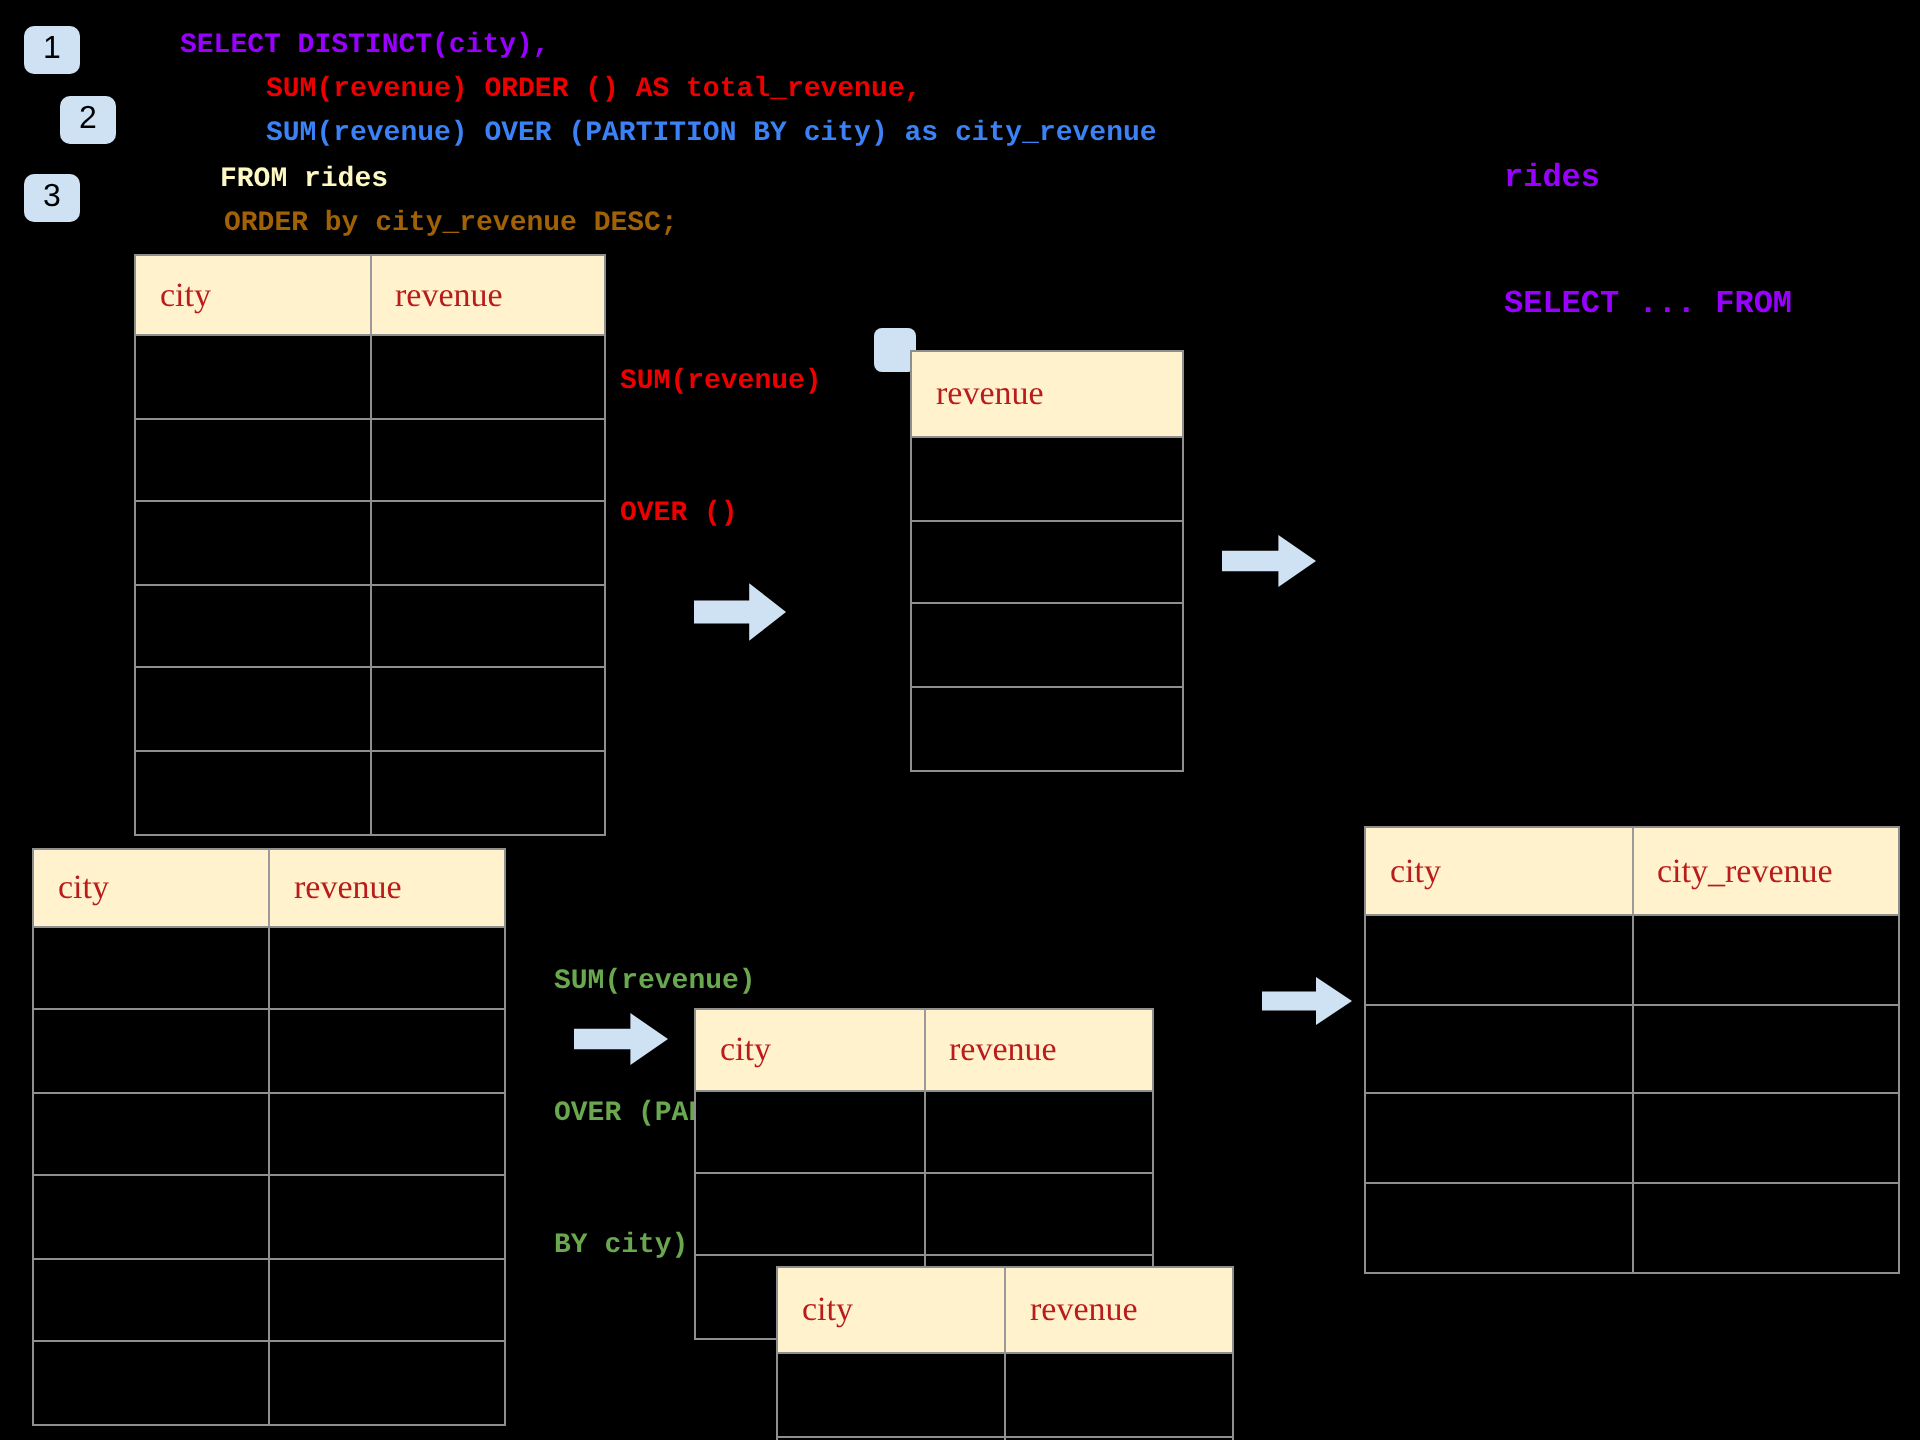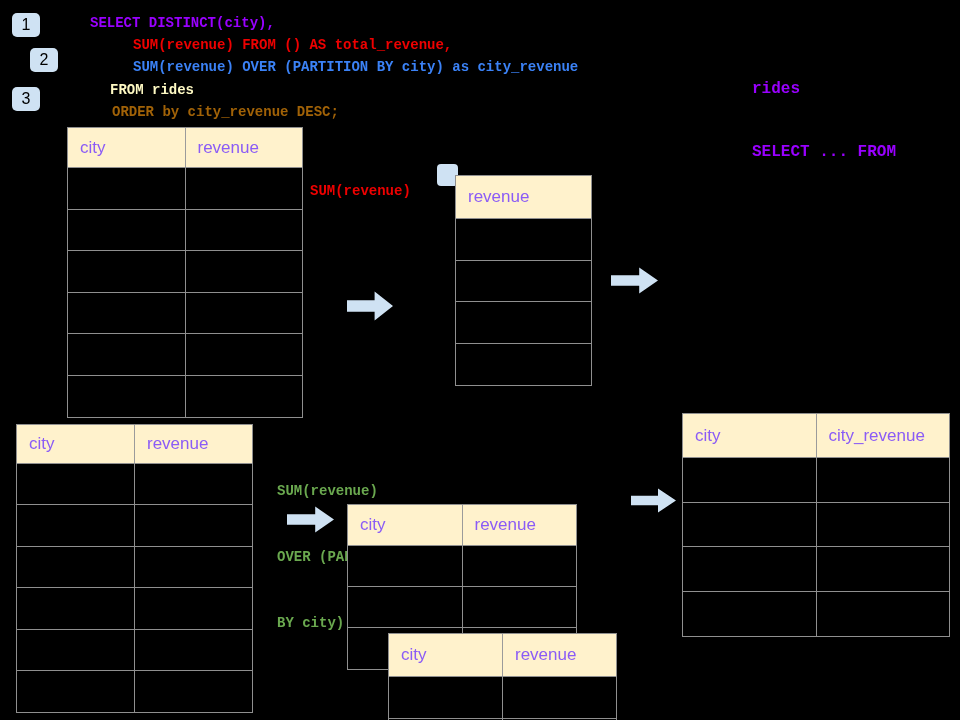--- a/index.html
+++ b/index.html
@@ -10,22 +10,22 @@
   .code{position:absolute;font-family:"Liberation Mono","DejaVu Sans Mono",monospace;
         font-weight:bold;font-size:14px;line-height:22px;white-space:pre;}
   .code-sm{font-size:16px;line-height:21px;}
   
   .badge{position:absolute;width:28px;height:24px;border-radius:5px;
          display:flex;align-items:center;justify-content:center;
          font-size:16px;color:#000;}
   
   .dtable{position:absolute;border:1px solid #8f8f8f;background:#000;box-sizing:border-box;}
   .thead{display:flex;box-sizing:border-box;border-bottom:1px solid #8f8f8f;}
-  .th{flex:1;display:flex;align-items:center;padding-left:12px;font-size:17px;color:#8b5cf6;
-      box-sizing:border-box;}
+  .th{flex:1;display:flex;align-items:center;padding-left:12px;font-size:17px;color:#b91c1c;
+      box-sizing:border-box;font-family:Liberation Serif, serif;}
   .th + .th{border-left:1px solid #9b9b9b;}
   .trow{display:flex;box-sizing:border-box;}
   .trow{border-bottom:1px solid #8f8f8f;}
   .trow:last-child{border-bottom:none;}
   .td{flex:1;box-sizing:border-box;}
   .td + .td{border-left:1px solid #8f8f8f;}
   
   #tA{left:67px;top:127px;width:236px;z-index:2;}  #tA .thead{height:40px;} #tA .trow{height:41.5px;}
   #tB{left:455px;top:175px;width:137px;z-index:2;} #tB .thead{height:43px;} #tB .trow{height:41.5px;}
   #tC{left:16px;top:424px;width:237px;z-index:2;}  #tC .thead{height:39px;} #tC .trow{height:41.4px;}
@@ -49,32 +49,33 @@
   #b1{left:12px;top:13px;} #b2{left:30px;top:48px;} #b3{left:12px;top:87px;}
 </style>
 </head>
 <body>
 
 <div class="badge" id="b1" style="background: rgb(207, 226, 243);">1</div>
 <div class="badge" id="b2" style="background: rgb(207, 226, 243);">2</div>
 <div class="badge" id="b3" style="background: rgb(207, 226, 243);">3</div>
 
 <div class="code" id="sql1" style="color: rgb(153, 0, 255);">SELECT DISTINCT(city),</div>
-<div class="code" id="sql2" style="color: rgb(238, 0, 0);">SUM(revenue) FROM () AS total_revenue,</div>
+<div class="code" id="sql2" style="color: rgb(238, 0, 0);">SUM(revenue) ORDER () AS total_revenue,</div>
 <div class="code" id="sql3" style="color: #3b82f6;">SUM(revenue) OVER (PARTITION BY city) as city_revenue</div>
 <div class="code" id="sql4" style="color: #fef9c3;">FROM rides</div>
 <div class="code" id="sql5" style="color: #a16207;">ORDER by city_revenue DESC;</div>
 
 <div class="code code-sm" id="sidenote" style="color: rgb(153, 0, 255);">
   <div>rides</div>
   <div>SELECT ... FROM</div>
 </div>
 
 <div class="code" id="annTotal" style="color: rgb(238, 0, 0);">
   <div>SUM(revenue)</div>
+  <div>OVER ()</div>
 </div>
 
 <div class="code" id="annPart" style="color: rgb(106, 168, 79);">
   <div>SUM(revenue)</div>
   <div>OVER (PARTITION</div>
   <div>BY city)</div>
 </div>
 
 <div class="abs" id="notch" style="background: rgb(207, 226, 243);"></div>
 

